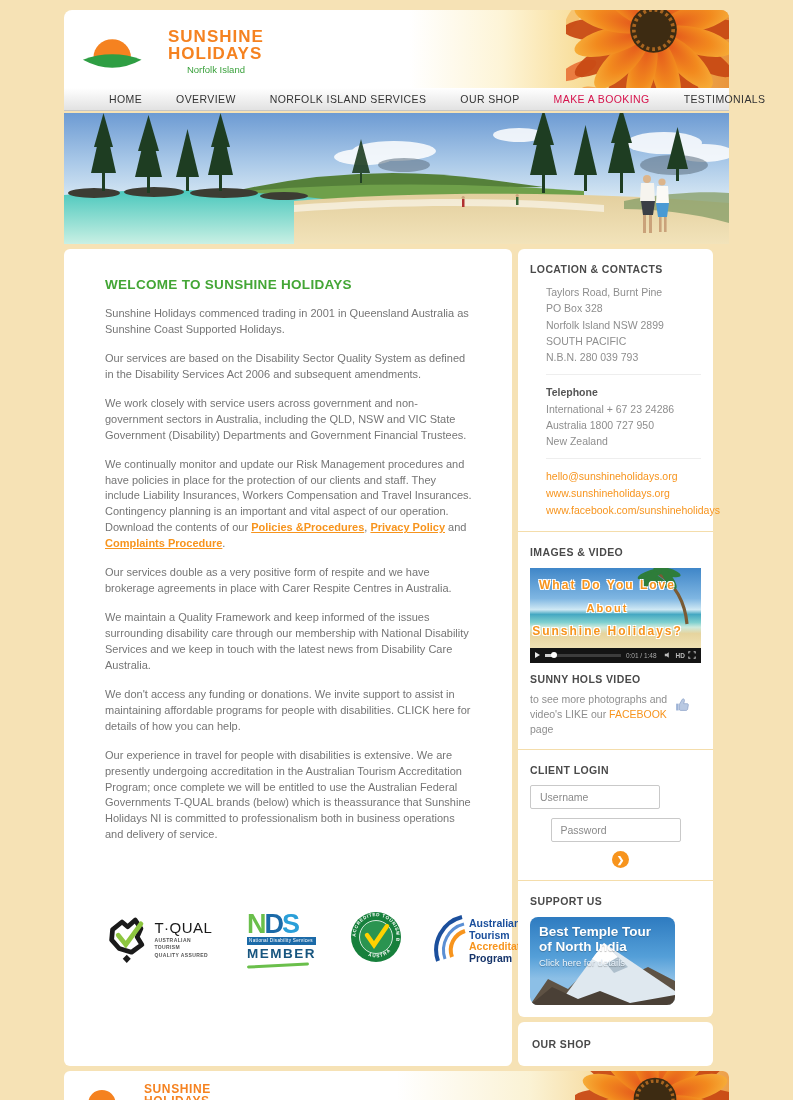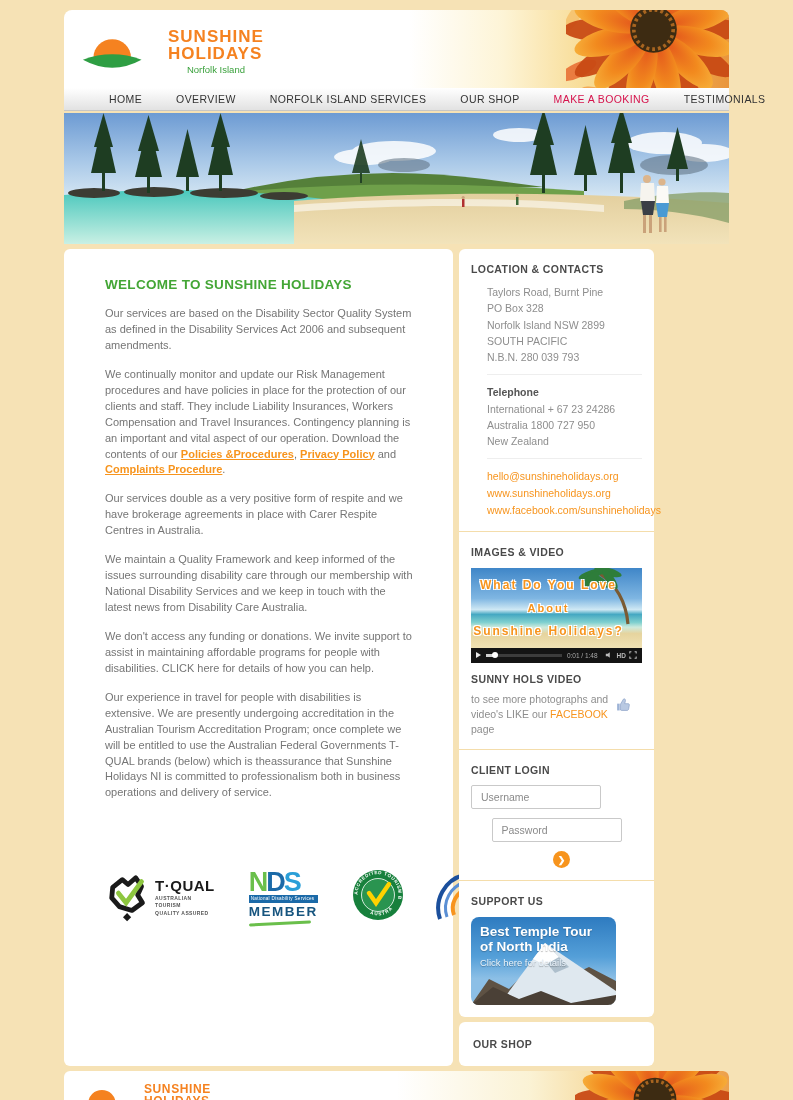--- a/index.html
+++ b/index.html
@@ -25,29 +25,29 @@
     display:flex; align-items:center; padding-left:28px; }
   .nav-item { font-size:10.5px; font-weight:normal; color:#333; letter-spacing:.4px; padding:0 17px; cursor:pointer; white-space:nowrap; }
   .nav-item.active { color:#d6134c; }
 
   
   .hero { height:131px; margin-top:2px; overflow:hidden; }
   .hero svg { display:block; }
 
   
   .main-row { display:flex; gap:6px; margin-top:5px; align-items:stretch; }
-  .article { width:389px; min-height:762px; background:#fff; border-radius:6px; padding:28px 40px 30px 41px; }
+  .article { width:448px; min-height:762px; background:#fff; border-radius:6px; padding:28px 40px 30px 41px; }
   .welcome { font-size:13.5px; font-weight:bold; color:#44a636; letter-spacing:.3px; margin:0 0 14px; }
   .article p { font-size:11px; color:#757575; line-height:1.45; margin:0 0 13px; }
   .olink { color:#f7941d; font-weight:bold; text-decoration:underline; cursor:pointer; }
 
   .badges { display:flex; align-items:center; margin-top:68px; gap:0; }
   .badge { display:flex; align-items:center; }
   .tqual-text { margin-left:4px; }
-  .tqual-name { font-size:15px; font-weight:bold; color:#1a1a1a; letter-spacing:.5px; line-height:1; }
+  .tqual-name { font-size:15px; font-weight:normal; color:#1a1a1a; letter-spacing:.5px; line-height:1; }
   .tqual-sub { font-size:5px; font-weight:bold; color:#555; letter-spacing:.4px; line-height:1.3; margin-top:2px; }
   .nds { margin-left:32px; width:78px; }
   .nds-name { font-size:27px; font-weight:bold; letter-spacing:-2px; line-height:.9; }
   .nds-n{color:#6abf4b;} .nds-d{color:#1b6aa8;} .nds-s{color:#2a9fd8;}
   .nds-band { background:#1b6aa8; color:#fff; font-size:4.6px; padding:1.5px 2px; letter-spacing:.3px; margin-top:1px; }
   .nds-member { color:#17557f; font-weight:bold; font-size:13.5px; letter-spacing:1.5px; margin-top:1px; }
   .nds-under { height:3px; background:#6abf4b; border-radius:2px; transform:rotate(-3deg); margin-top:3px; width:62px; }
   .atba { margin-left:34px; }
   .atap { margin-left:30px; display:flex; align-items:flex-end; }
   .atap-words { margin-left:3px; font-weight:bold; font-size:10.5px; line-height:1.1; }
@@ -295,21 +295,23 @@
         <rect x="595" y="104" width="2.6" height="15" fill="#caa27a"></rect>
             <rect x="600" y="104" width="2.6" height="15" fill="#caa27a"></rect>
       </g>
     </svg>
   </div>
 
   <div class="main-row">
 
     <div class="article">
       <h1 class="welcome">WELCOME TO SUNSHINE HOLIDAYS</h1>
+      <p>Sunshine Holidays commenced trading in 2001 in Queensland Australia as Sunshine Coast Supported Holidays.</p>
       <p>Our services are based on the Disability Sector Quality System as defined in the Disability Services Act 2006 and subsequent amendments.</p>
+      <p>We work closely with service users across government and non-government sectors in Australia, including the QLD, NSW and VIC State Government (Disability) Departments and Government Financial Trustees.</p>
       <p><span>We continually monitor and update our Risk Management procedures and have policies in place for the protection of our clients and staff.   They include Liability Insurances, Workers Compensation and Travel Insurances.   Contingency planning is an important and vital aspect of our operation. Download the contents of our </span><a class="olink">Policies &amp;Procedures</a><span>, </span><a class="olink">Privacy Policy</a><span> and </span><a class="olink">Complaints Procedure</a><span>.</span></p>
       <p>Our services double as a very positive form of respite and we have brokerage agreements in place with Carer Respite Centres in Australia.</p>
       <p>We maintain a Quality Framework and keep informed of the issues surrounding disability care through our membership with National Disability Services and we keep in touch with the latest news from Disability Care Australia.</p>
       <p>We don't access any funding or donations.  We invite support to assist in maintaining affordable programs  for people with disabilities.  CLICK here for details of how you can help.</p>
       <p>Our experience in travel for people with disabilities is extensive.  We are presently undergoing accreditation in the Australian Tourism Accreditation Program; once complete we will be entitled to use the Australian Federal Governments T-QUAL brands (below) which is theassurance that Sunshine Holidays NI is committed to professionalism both in business operations and delivery of service.</p>
 
       <div class="badges">
         <div class="badge">
           <svg width="48" height="52" viewBox="0 0 48 52">
             <path d="M8,16 L18,8 L24,13 L32,6 L38,15 L34,24 L39,32 L28,40 L15,36 L7,27 Z" fill="none" stroke="#1a1a1a" stroke-width="5" stroke-linejoin="round"></path>

